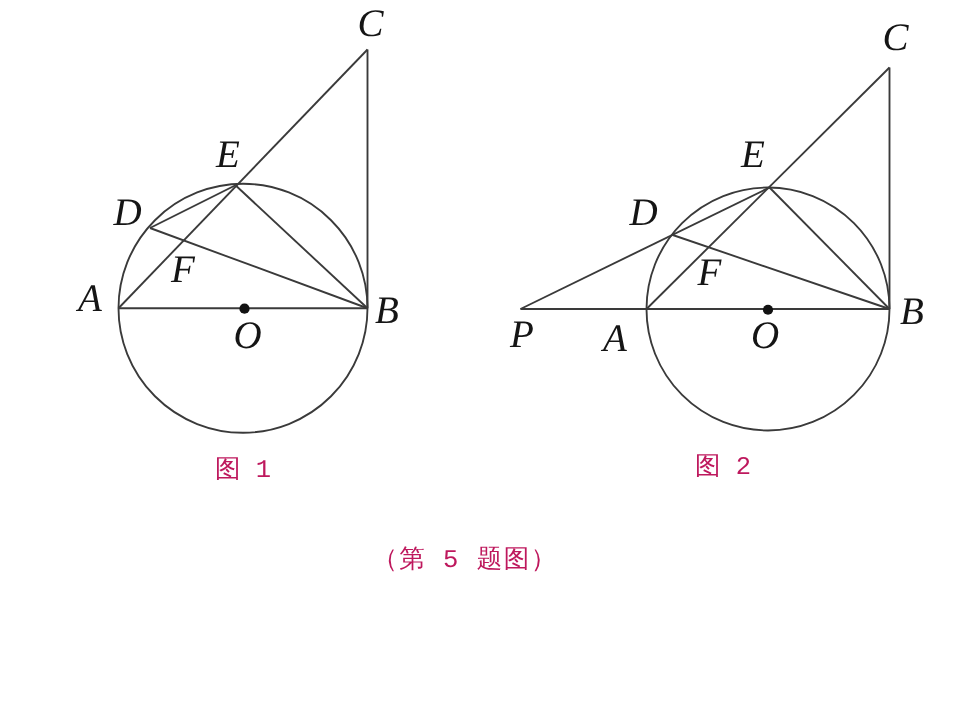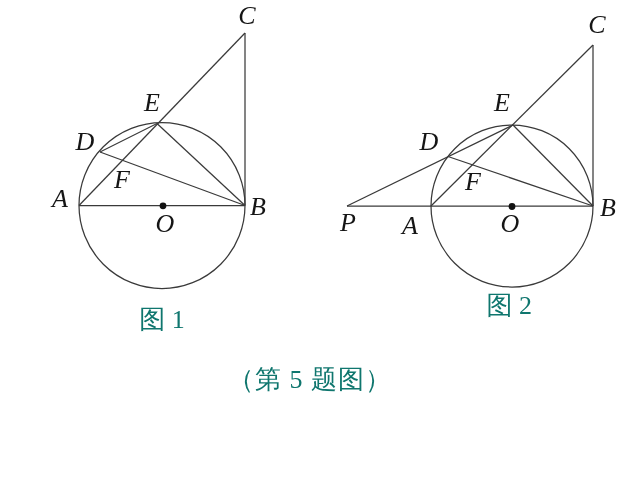--- a/index.html
+++ b/index.html
@@ -22,29 +22,29 @@
     transform: translate(-50%, -50%);
     font-family: "Liberation Serif", serif;
     font-style: italic;
     font-size: 26px;
     line-height: 1;
     color: #151515;
     white-space: nowrap;
   }
   .caption {
     position: absolute;
-    font-family: Liberation Serif, serif;
-    font-size: 26px;
+    font-family: Liberation Mono, monospace;
+    font-size: 17px;
     line-height: 1.1;
-    color: #0f766e;
+    color: #be185d;
     text-align: center;
     white-space: nowrap;
   }
   .caption-fig1    { left: 112px; top: 306px; width: 100px; }
-  .caption-fig2    { left: 432px; top: 292px; width: 100px; text-align: right; }
+  .caption-fig2    { left: 432px; top: 304px; width: 100px; }
   .caption-problem { left: 150px; top: 366px; width: 320px; letter-spacing: 1px; }
 </style>
 </head>
 <body>
 
 <div class="page" id="page">
   <svg id="geo" class="geo-canvas" width="643" height="478" viewBox="0 0 643 478">
       <circle cx="162" cy="205.5" r="83" class="geo-stroke"></circle>
       <line x1="79" y1="205.5" x2="245" y2="205.5" class="geo-stroke"></line>
       <line x1="79" y1="205.5" x2="245" y2="33" class="geo-stroke"></line>

